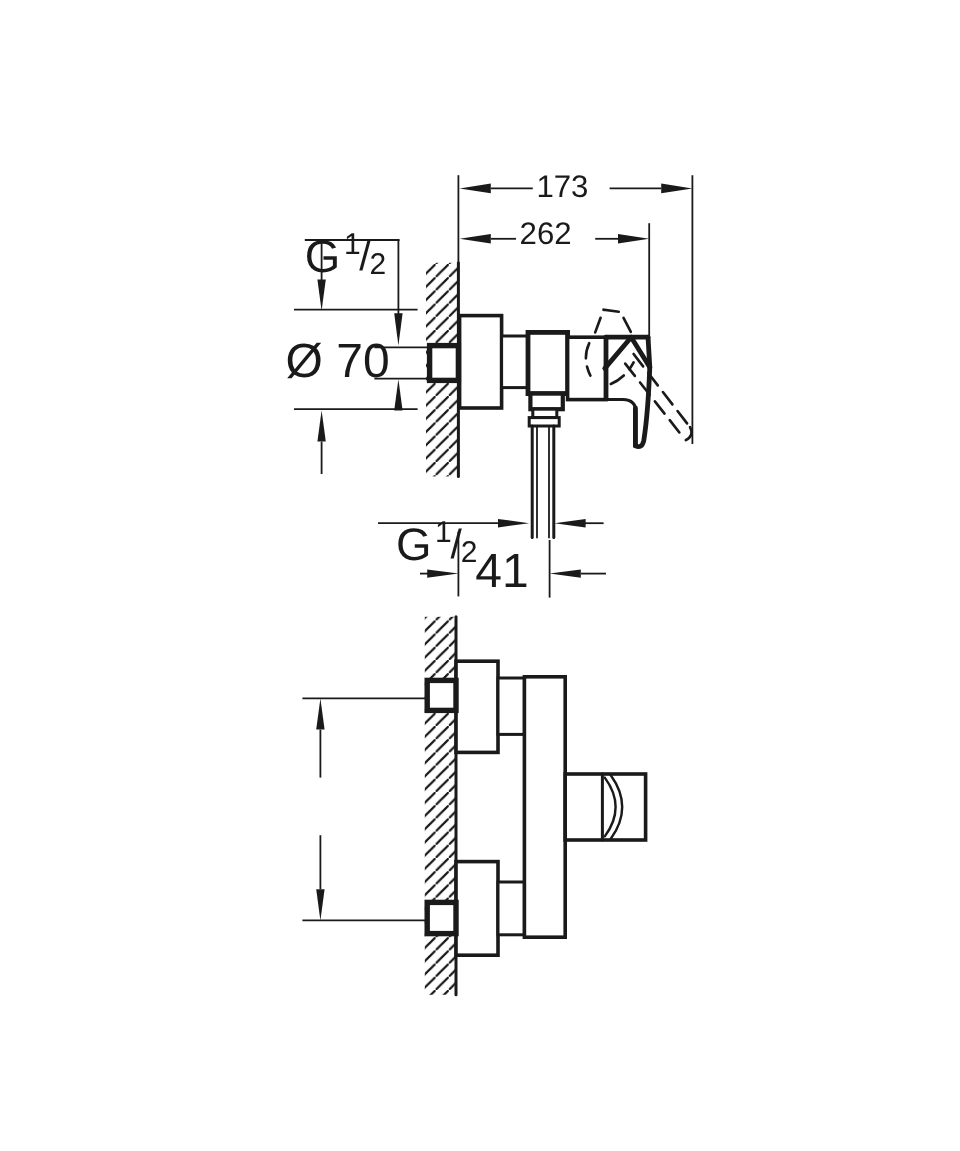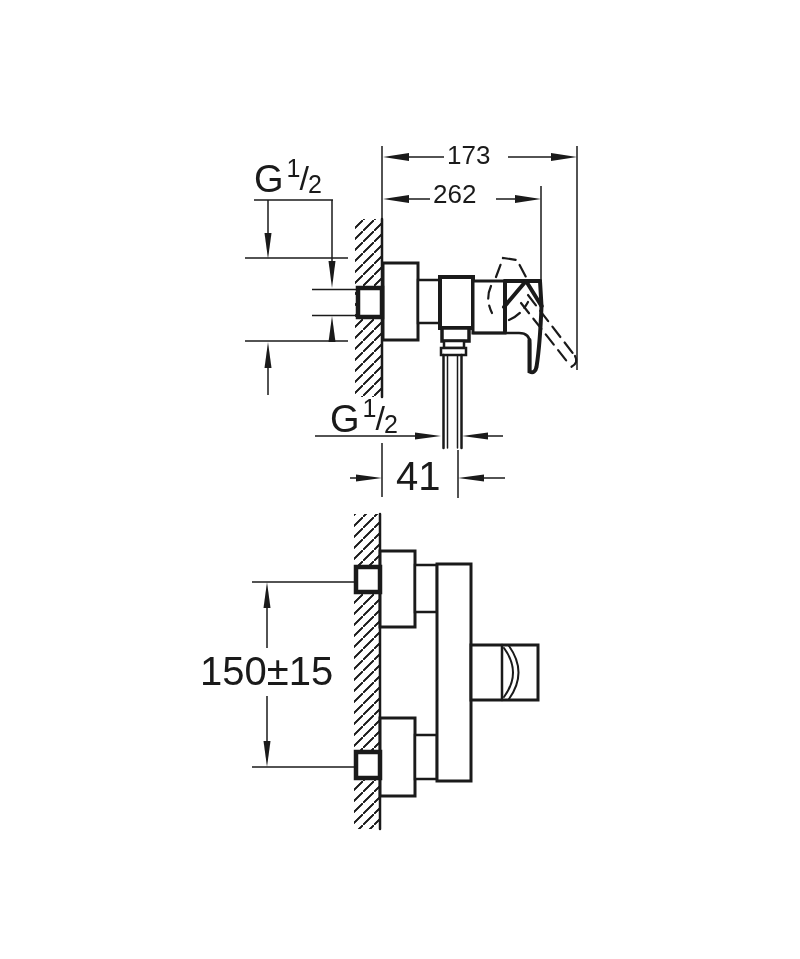--- a/index.html
+++ b/index.html
@@ -7,21 +7,21 @@
     position:relative;width:800px;height:959px;background:#fff;overflow:hidden;
     font-family:"Liberation Sans",sans-serif;color:#1a1a1a;
   }
   svg{position:absolute;left:0;top:0;}
   .label{
     position:absolute;line-height:1;white-space:nowrap;color:#1a1a1a;
     font-family:"Liberation Sans",sans-serif;
   }
   .fs34{font-size:26px;}
   .fs40{font-size:40px;}
-  .g-label{font-size:38px;}
+  .g-label{font-size:38px;margin-top:36px;}
   .g-label .num{font-size:25px;vertical-align:15px;margin-left:3px;}
   .g-label .sl{font-size:34px;vertical-align:2px;margin:0 -1px;}
   .g-label .den{font-size:25px;vertical-align:-1px;}
 </style>
 </head>
 <body>
 
 <div id="stage">
 
   <svg width="800" height="959" viewBox="0 0 800 959">
@@ -167,20 +167,20 @@
         <polygon points="267,767 263.5,741 270.5,741" fill="#1a1a1a" stroke="none"></polygon>
       </g>
     </g>
   </svg>
 
   <div class="label fs34" style="left:447px;top:142px;">173</div>
   <div class="label fs34" style="left:433px;top:181px;">262</div>
 
   <div class="label g-label" style="left:254px;top:156px;"><span>G</span><span class="num">1</span><span class="sl">/</span><span class="den">2</span></div>
 
+  <div class="label fs40" style="left:238px;top:281px;">Ø 70</div>
 
   <div class="label g-label" style="left:330px;top:396px;"><span>G</span><span class="num">1</span><span class="sl">/</span><span class="den">2</span></div>
 
   <div class="label fs40" style="left:396px;top:456px;">41</div>
 
-  <div class="label fs40" style="left:200px;top:651px;">150±15</div>
 
 </div>
 
 </body></html>

